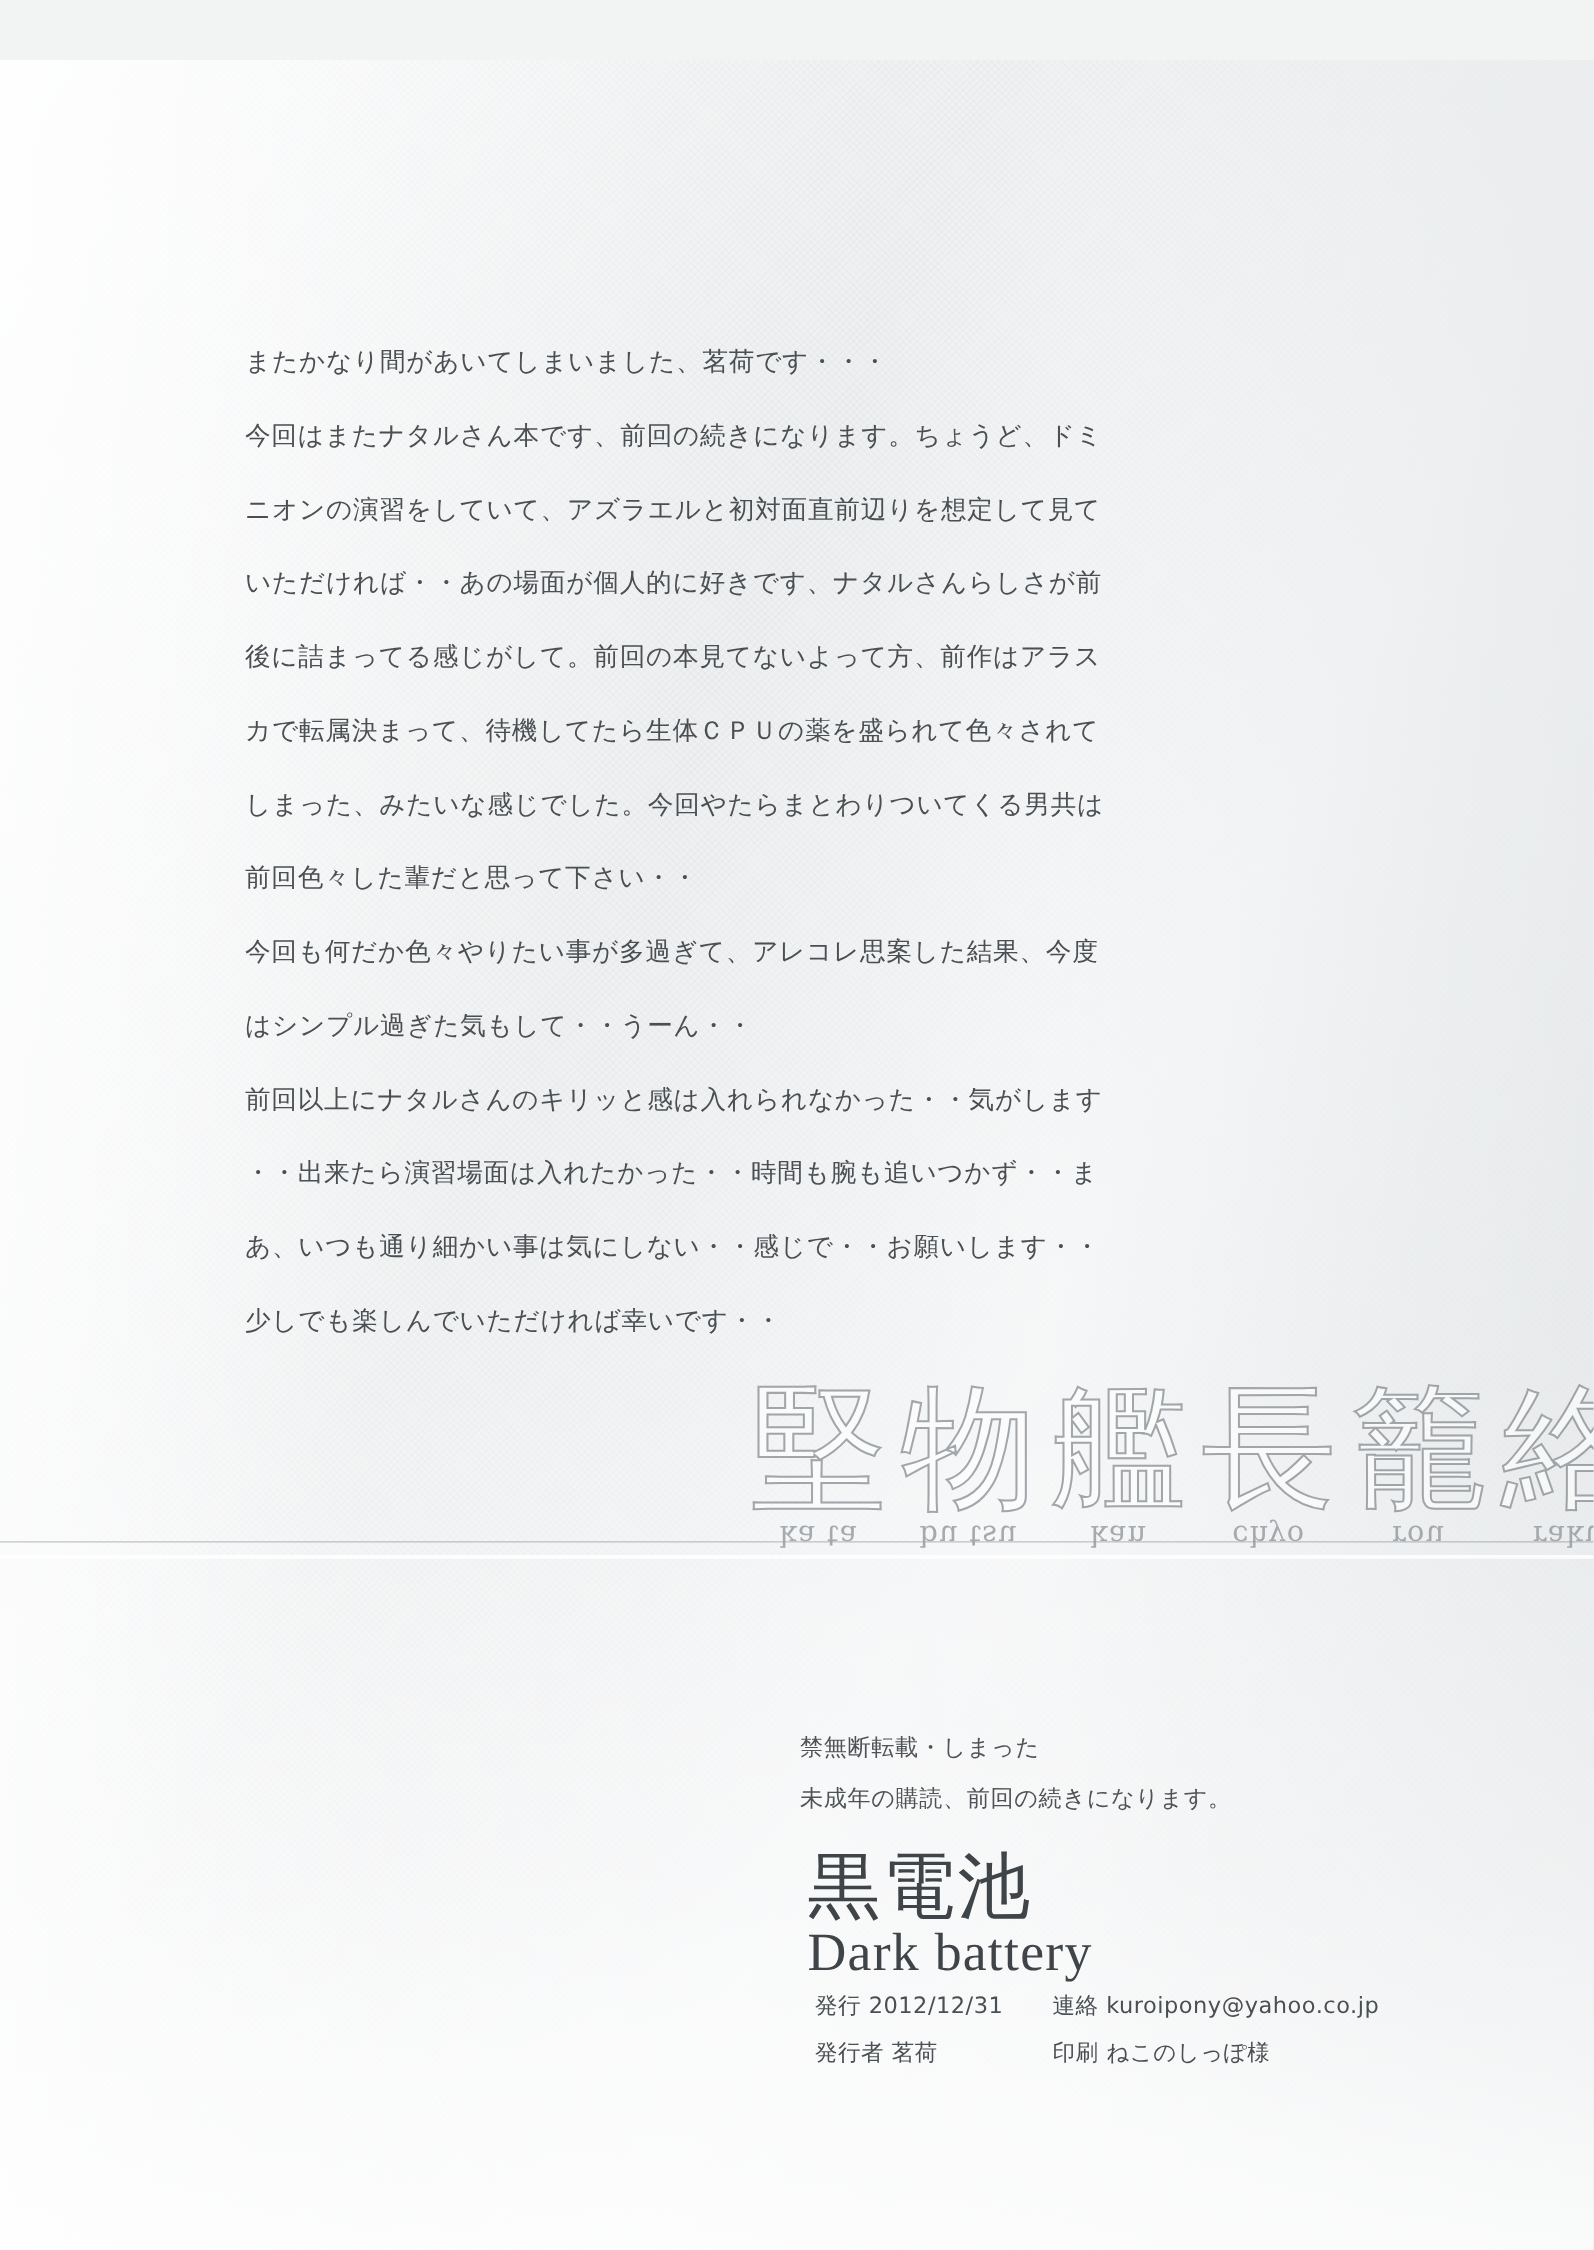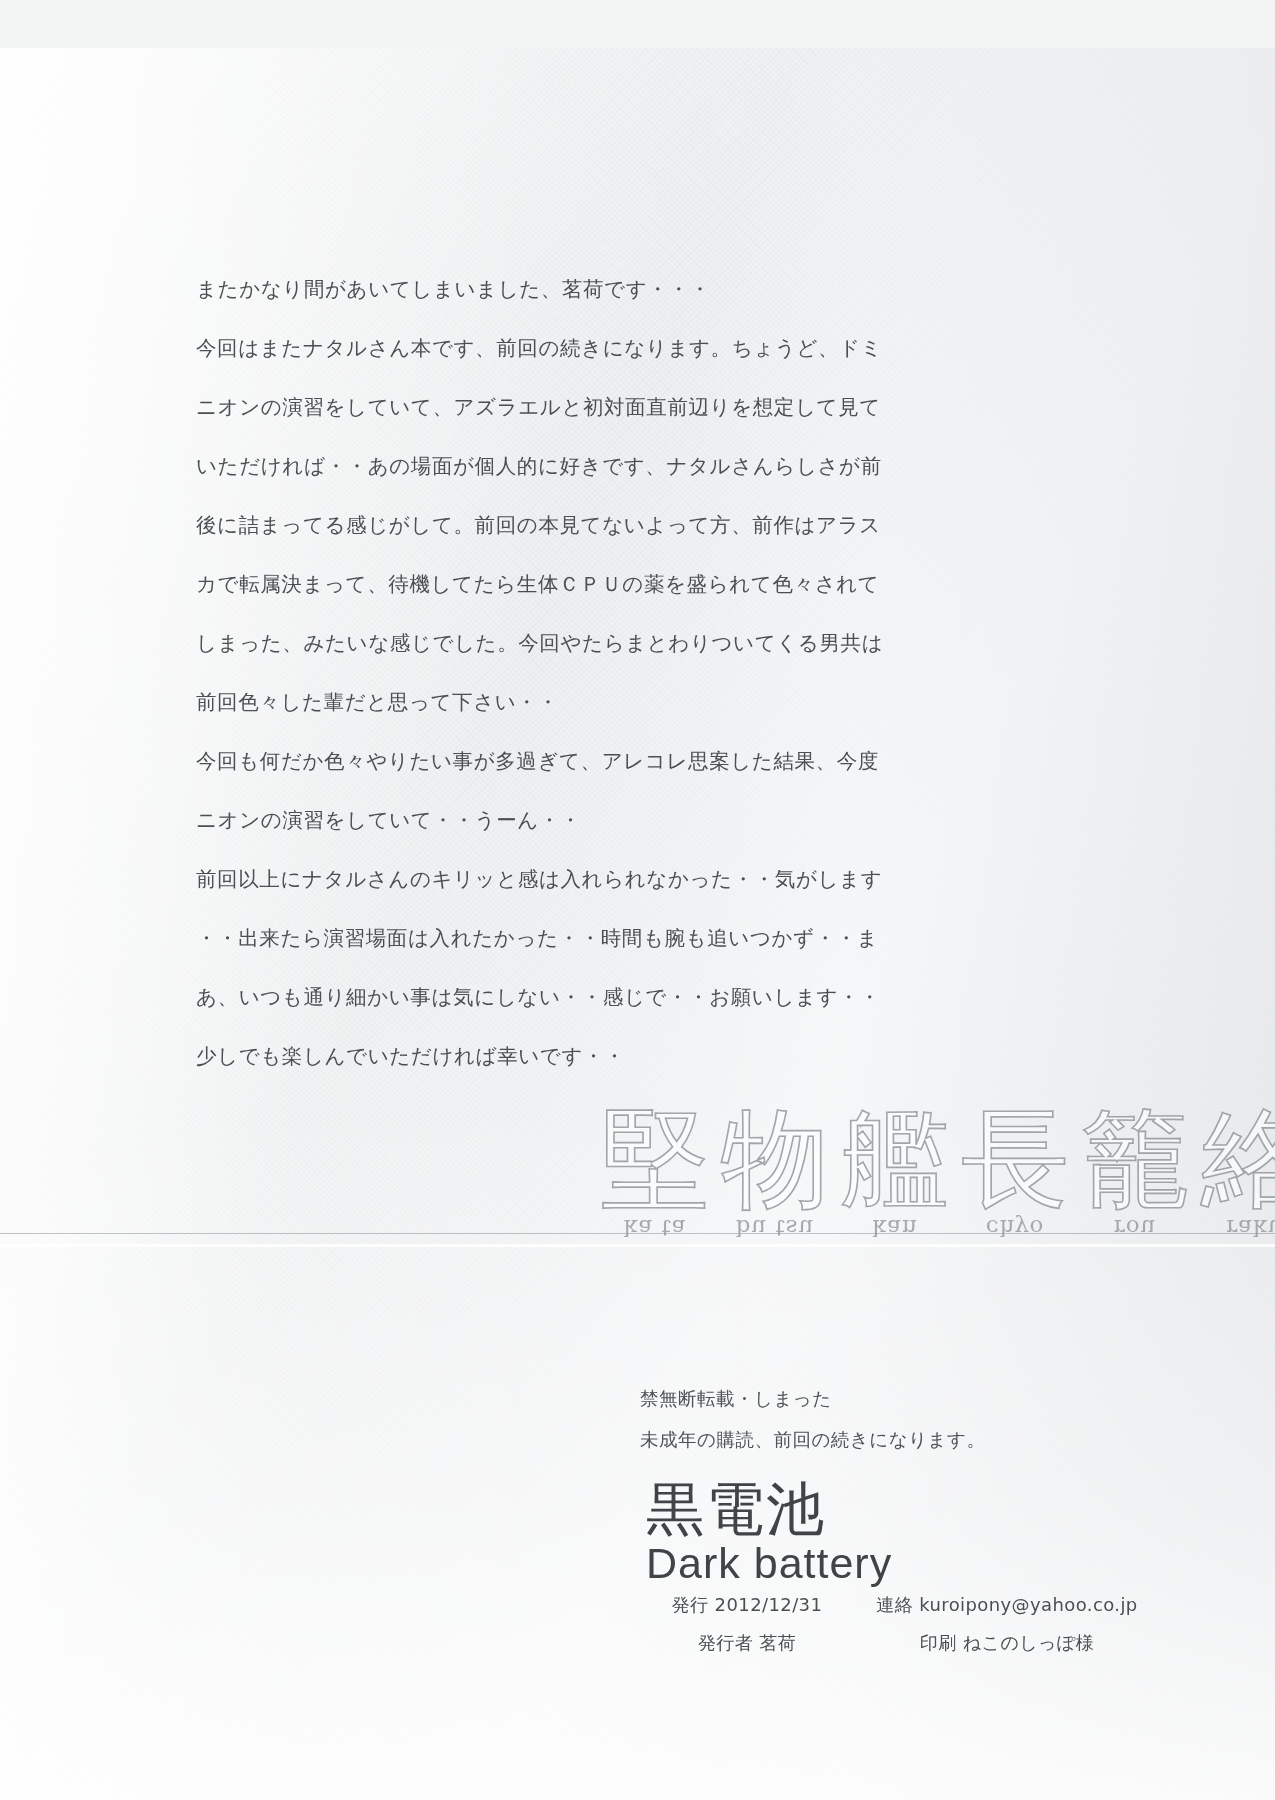--- a/index.html
+++ b/index.html
@@ -145,36 +145,35 @@
     flex-direction: column;
   }
   .brand-jp {
     font-family: "DejaVu Serif", serif;
     font-size: 58px;
     line-height: 62px;
     color: #3f4448;
     letter-spacing: 2px;
   }
   .brand-en {
-    font-family: Liberation Sans, sans-serif;
+    font-family: Liberation Serif, serif;
     font-size: 43px;
     line-height: 46px;
     color: #3f4448;
     letter-spacing: 1px;
     margin-left: 16px;
   }
   .credit-row {
     display: flex;
     font-family: "DejaVu Sans", sans-serif;
     font-size: 18px;
     line-height: 38px;
     color: #4a4f53;
     letter-spacing: 0.4px;
     margin-left: 12px;
-    text-align: center;
   }
   .credit-row .c1 { width: 190px; }
   .credit-row .c2 { width: 330px; }
 
   #page-number {
     position: absolute;
     right: 24px;
     bottom: 16px;
     font-family: "DejaVu Serif", serif;
     font-size: 19px;
@@ -195,21 +194,21 @@
   <div id="afterword">
     <p>またかなり間があいてしまいました、茗荷です・・・</p>
     <p>今回はまたナタルさん本です、前回の続きになります。ちょうど、ドミ</p>
     <p>ニオンの演習をしていて、アズラエルと初対面直前辺りを想定して見て</p>
     <p>いただければ・・あの場面が個人的に好きです、ナタルさんらしさが前</p>
     <p>後に詰まってる感じがして。前回の本見てないよって方、前作はアラス</p>
     <p>カで転属決まって、待機してたら生体ＣＰＵの薬を盛られて色々されて</p>
     <p>しまった、みたいな感じでした。今回やたらまとわりついてくる男共は</p>
     <p>前回色々した輩だと思って下さい・・</p>
     <p>今回も何だか色々やりたい事が多過ぎて、アレコレ思案した結果、今度</p>
-    <p>ニオンの演習をしていて・・うーん・・</p>
+    <p>はシンプル過ぎた気もして・・うーん・・</p>
     <p>前回以上にナタルさんのキリッと感は入れられなかった・・気がします</p>
     <p>・・出来たら演習場面は入れたかった・・時間も腕も追いつかず・・ま</p>
     <p>あ、いつも通り細かい事は気にしない・・感じで・・お願いします・・</p>
     <p>少しでも楽しんでいただければ幸いです・・</p>
   </div>
 
   <div id="title-block">
     <div class="title-kanji">
       <span>堅</span>
       <span>物</span>

